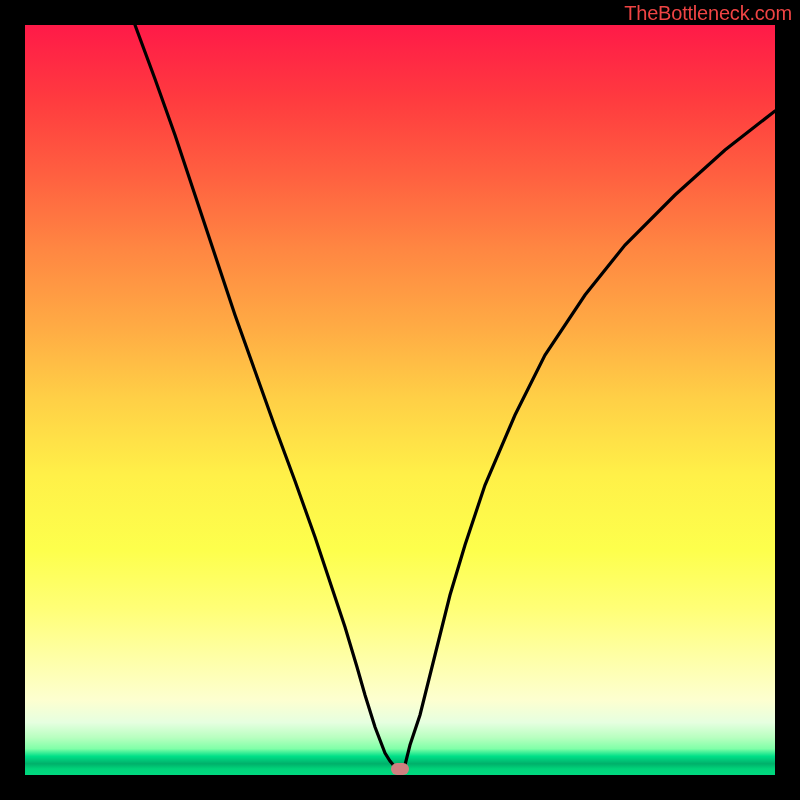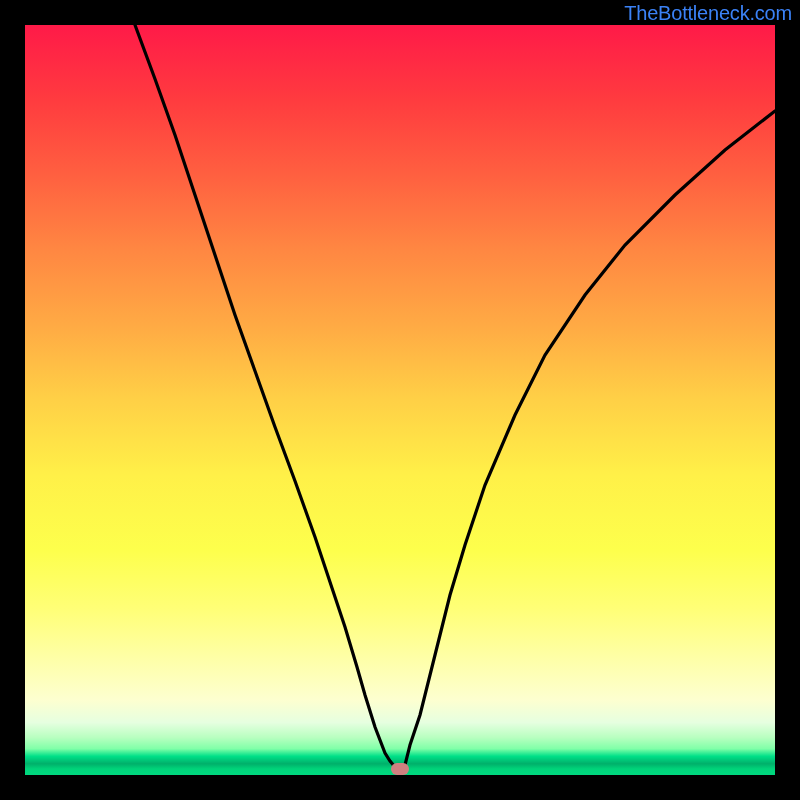--- a/index.html
+++ b/index.html
@@ -57,21 +57,21 @@
     width: 18px;
     height: 12px;
     background: #d08080;
     border-radius: 6px;
     transform: translate(-50%, -50%);
   }
   .watermark {
     position: absolute;
     top: 2px;
     right: 8px;
-    color: #3b82f6;
+    color: #ef4444;
     font-size: 20px;
     font-weight: 500;
     letter-spacing: -0.2px;
   }
 </style>
 </head>
 <body>
 
 <div class="container">
 

